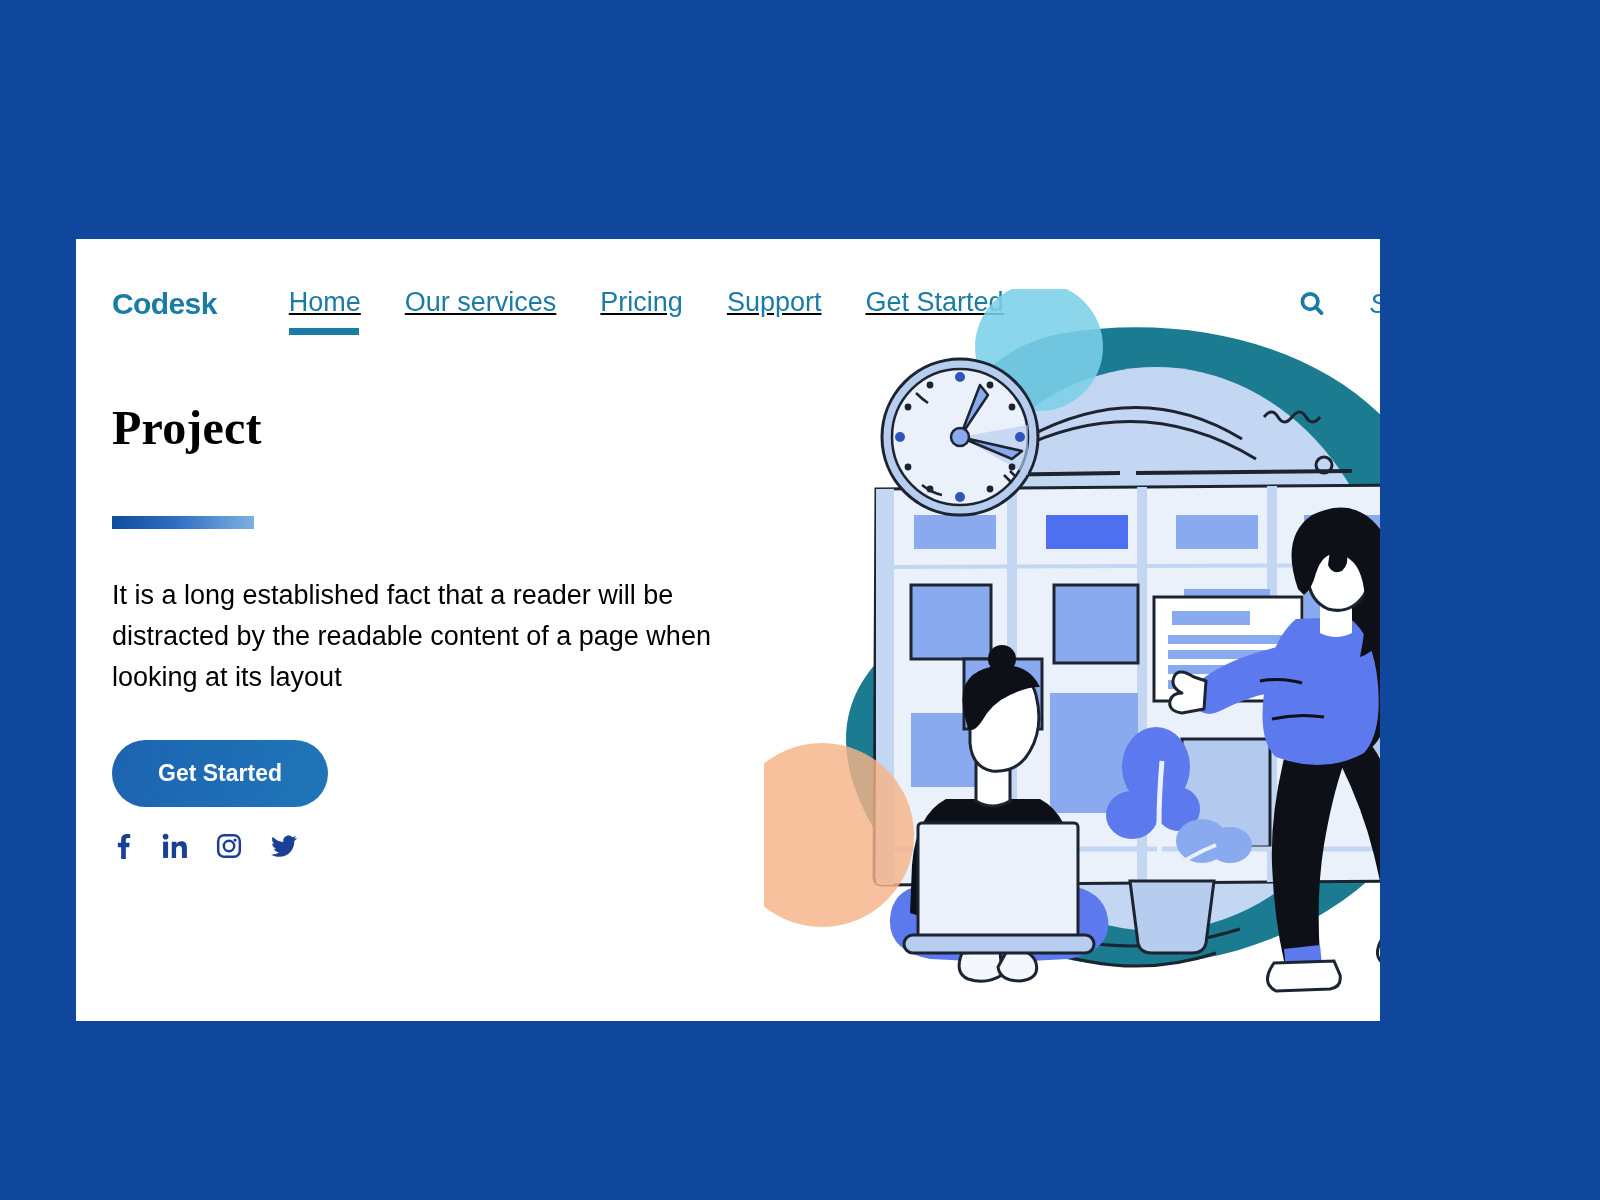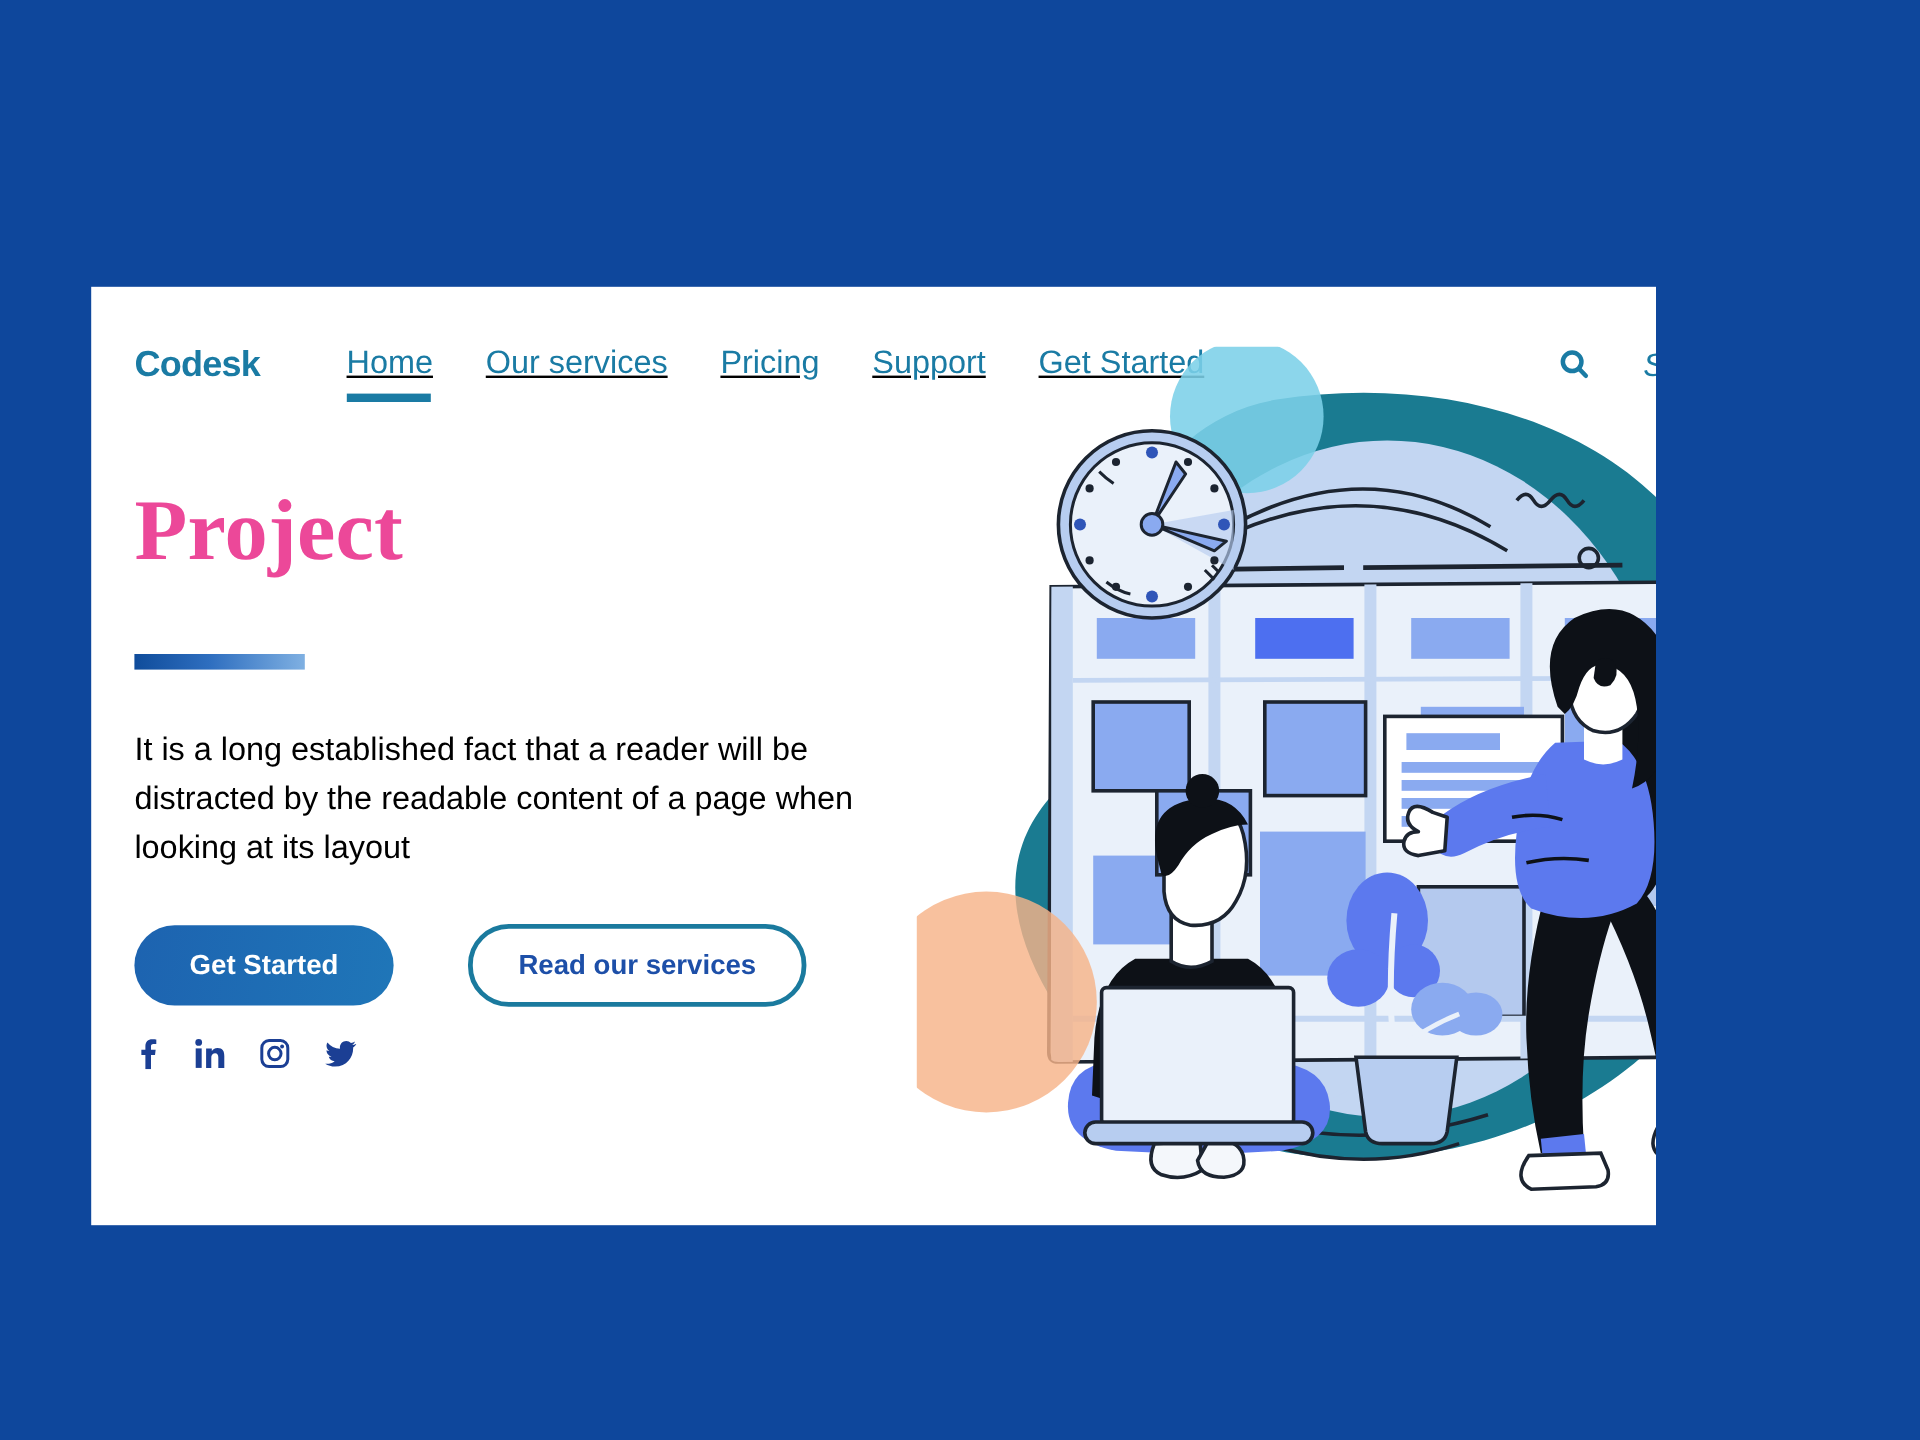--- a/index.html
+++ b/index.html
@@ -58,22 +58,22 @@
   .signin {
     font-size:27px; color:#1a7ba4;
     white-space:nowrap; cursor:pointer;font-style:italic;
   }
 
   
   .left-col { position:absolute; left:36px; top:160px; width:700px; }
   .headline {
     font-family:"Liberation Serif", serif;
     font-weight:bold;
-    font-size:72px; line-height:1.22;
-    color:#ec4899; letter-spacing:0.2px;
+    font-size:48px; line-height:1.22;
+    color:#000000; letter-spacing:0.2px;
   }
   .subhead {
     font-family:"Liberation Serif", serif;
     font-size:39px; color:#1a5fae;
     margin-top:22px; letter-spacing:0.2px;
   }
   .divider {
     width:142px; height:13px;
     margin-top:58px;
     background:linear-gradient(90deg,#0f4c9b 0%,#2f6fc0 45%,#7fb0e2 100%);
@@ -142,21 +142,20 @@
         <div>Project</div>
       </div>
 
 
       <div class="divider"></div>
 
       <div class="body-copy">It is a long established fact that a reader will be distracted by the readable content of a page when looking at its layout</div>
 
       <div class="btn-row">
         <button class="btn-primary">Get Started</button>
-        <button class="btn-outline">Read our services</button>
       </div>
 
       <div class="social-row">
         <span class="social-ic">
           <svg width="22" height="26" viewBox="0 0 12 24">
               <path d="M8.6 24V13.1h3.1l.5-4H8.6V6.6c0-1.1.3-1.9 2-1.9h2.1V1.2C12.3 1.1 11 1 9.5 1 6.4 1 4.3 2.9 4.3 6.3v2.8H1.2v4h3.1V24h4.3z" fill="#1b3f94"></path>
             </svg>
         </span>
         <span class="social-ic">
           <svg width="26" height="26" viewBox="0 0 24 24">

